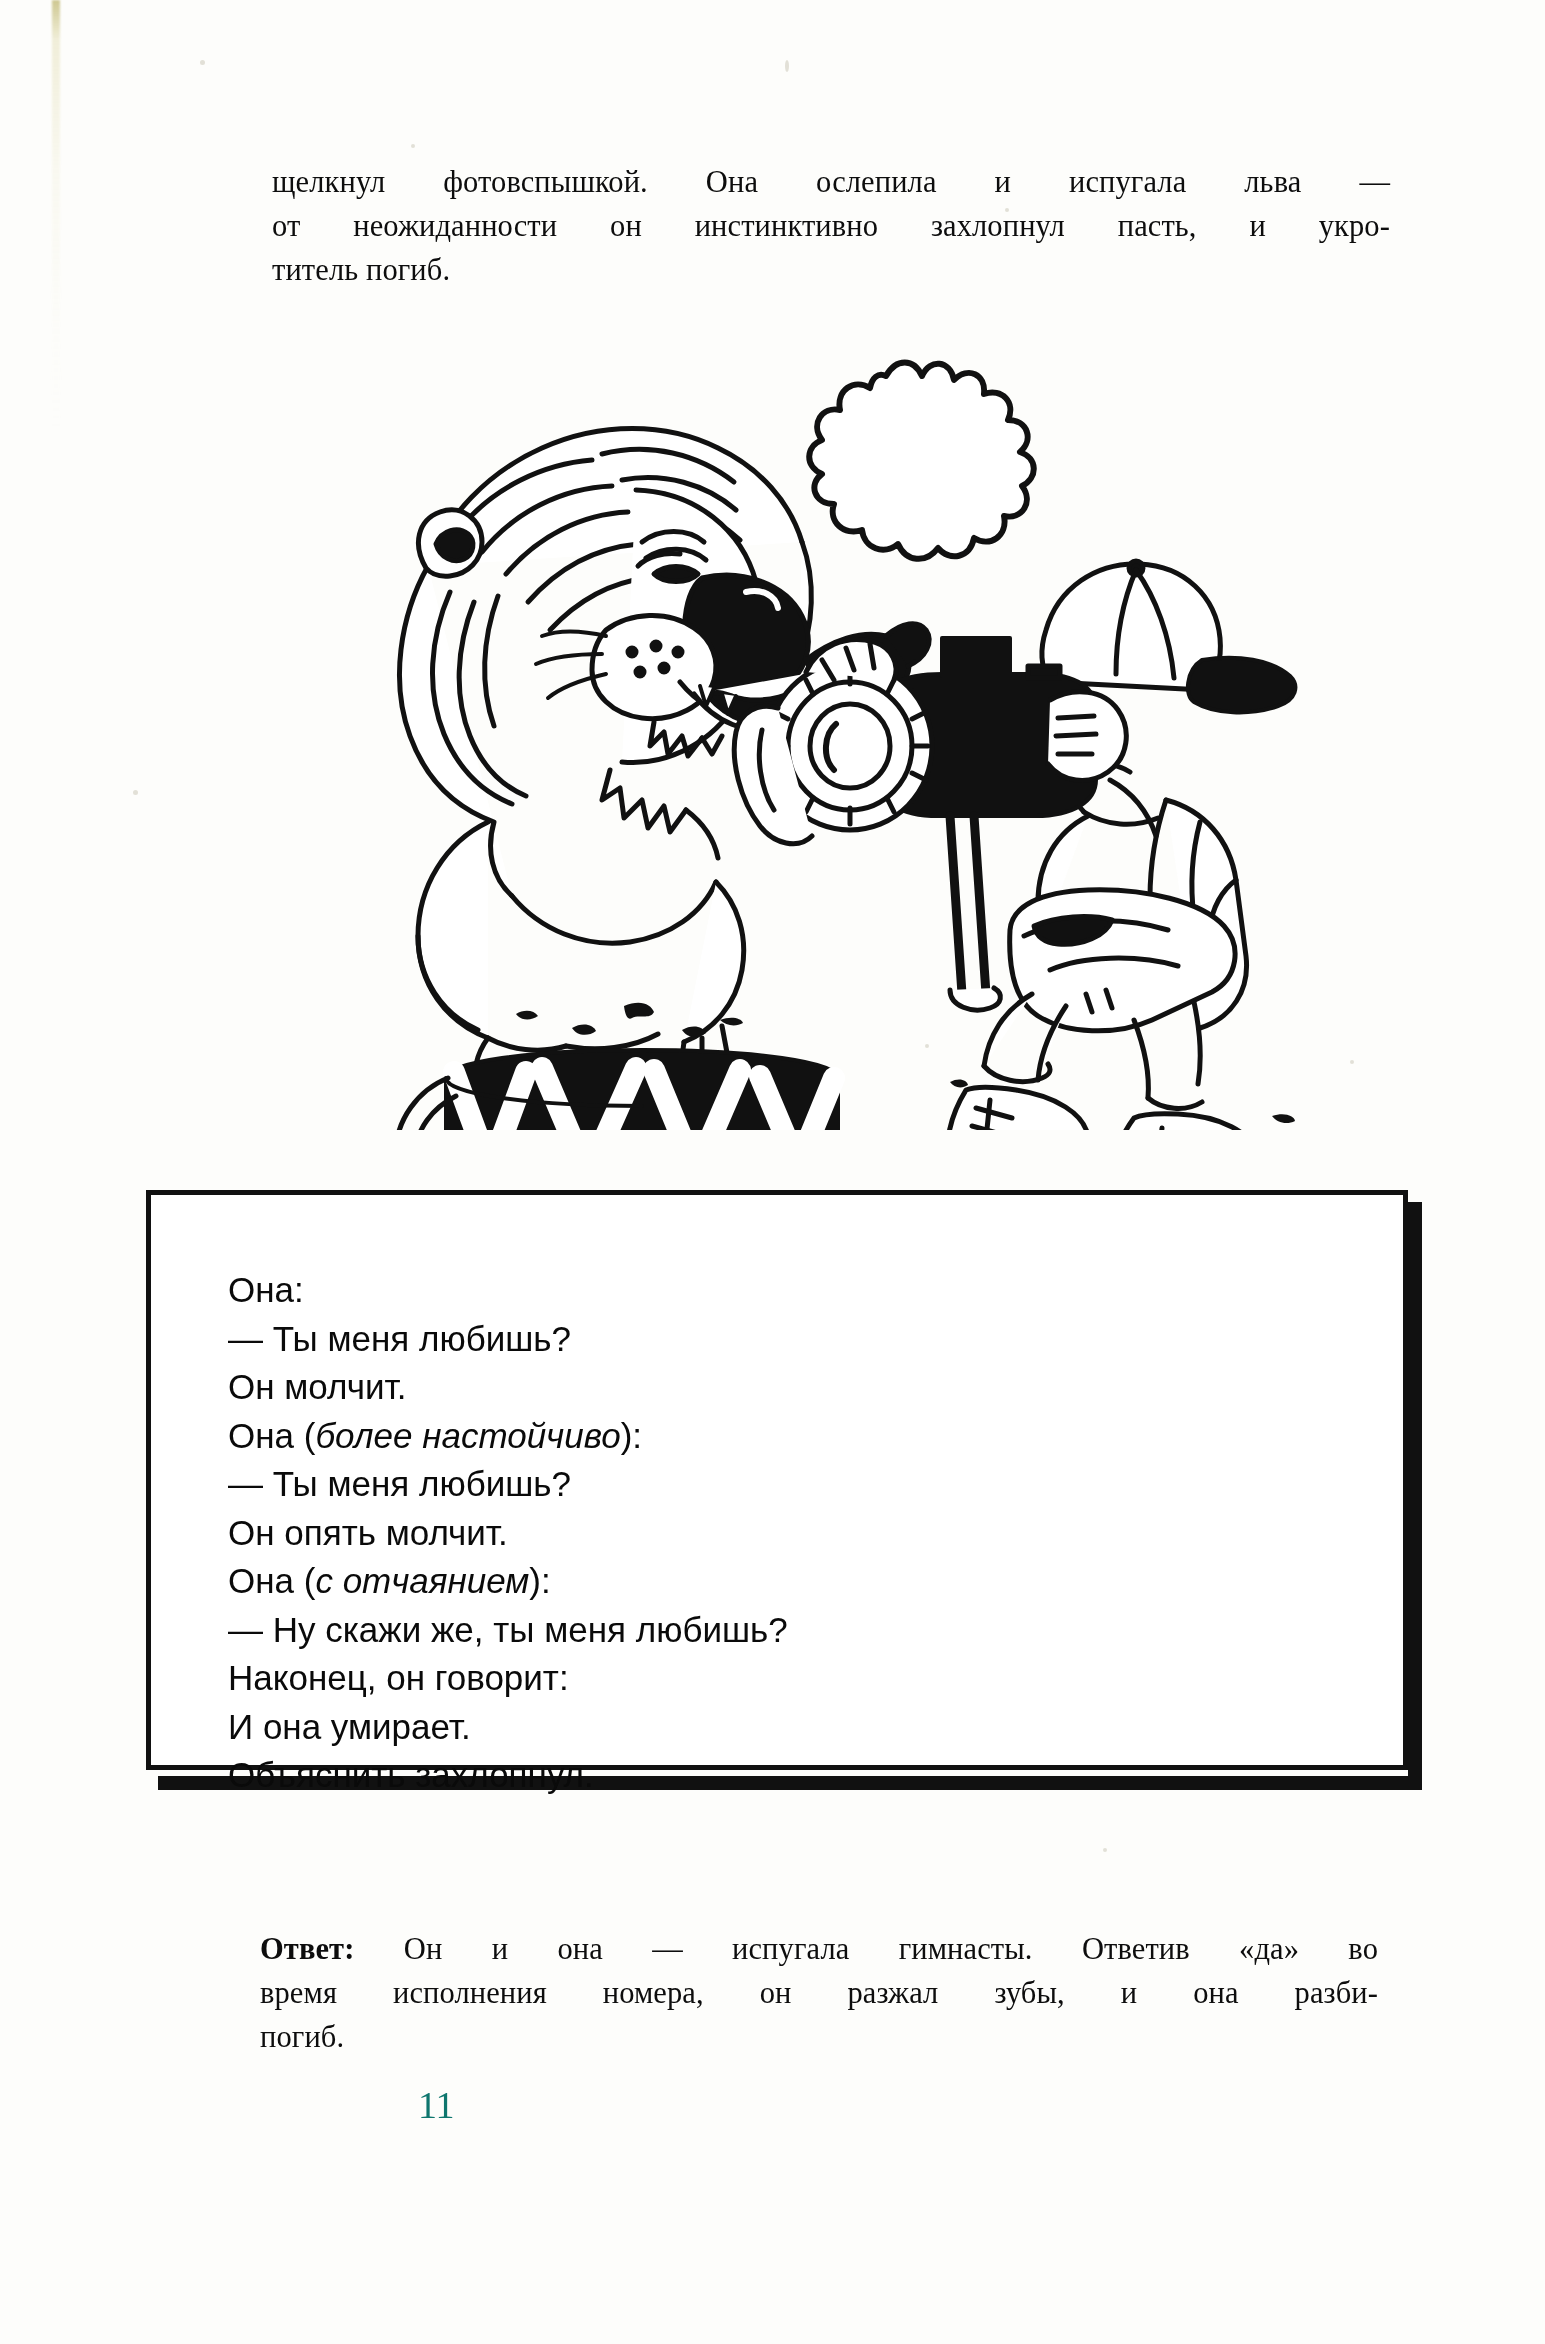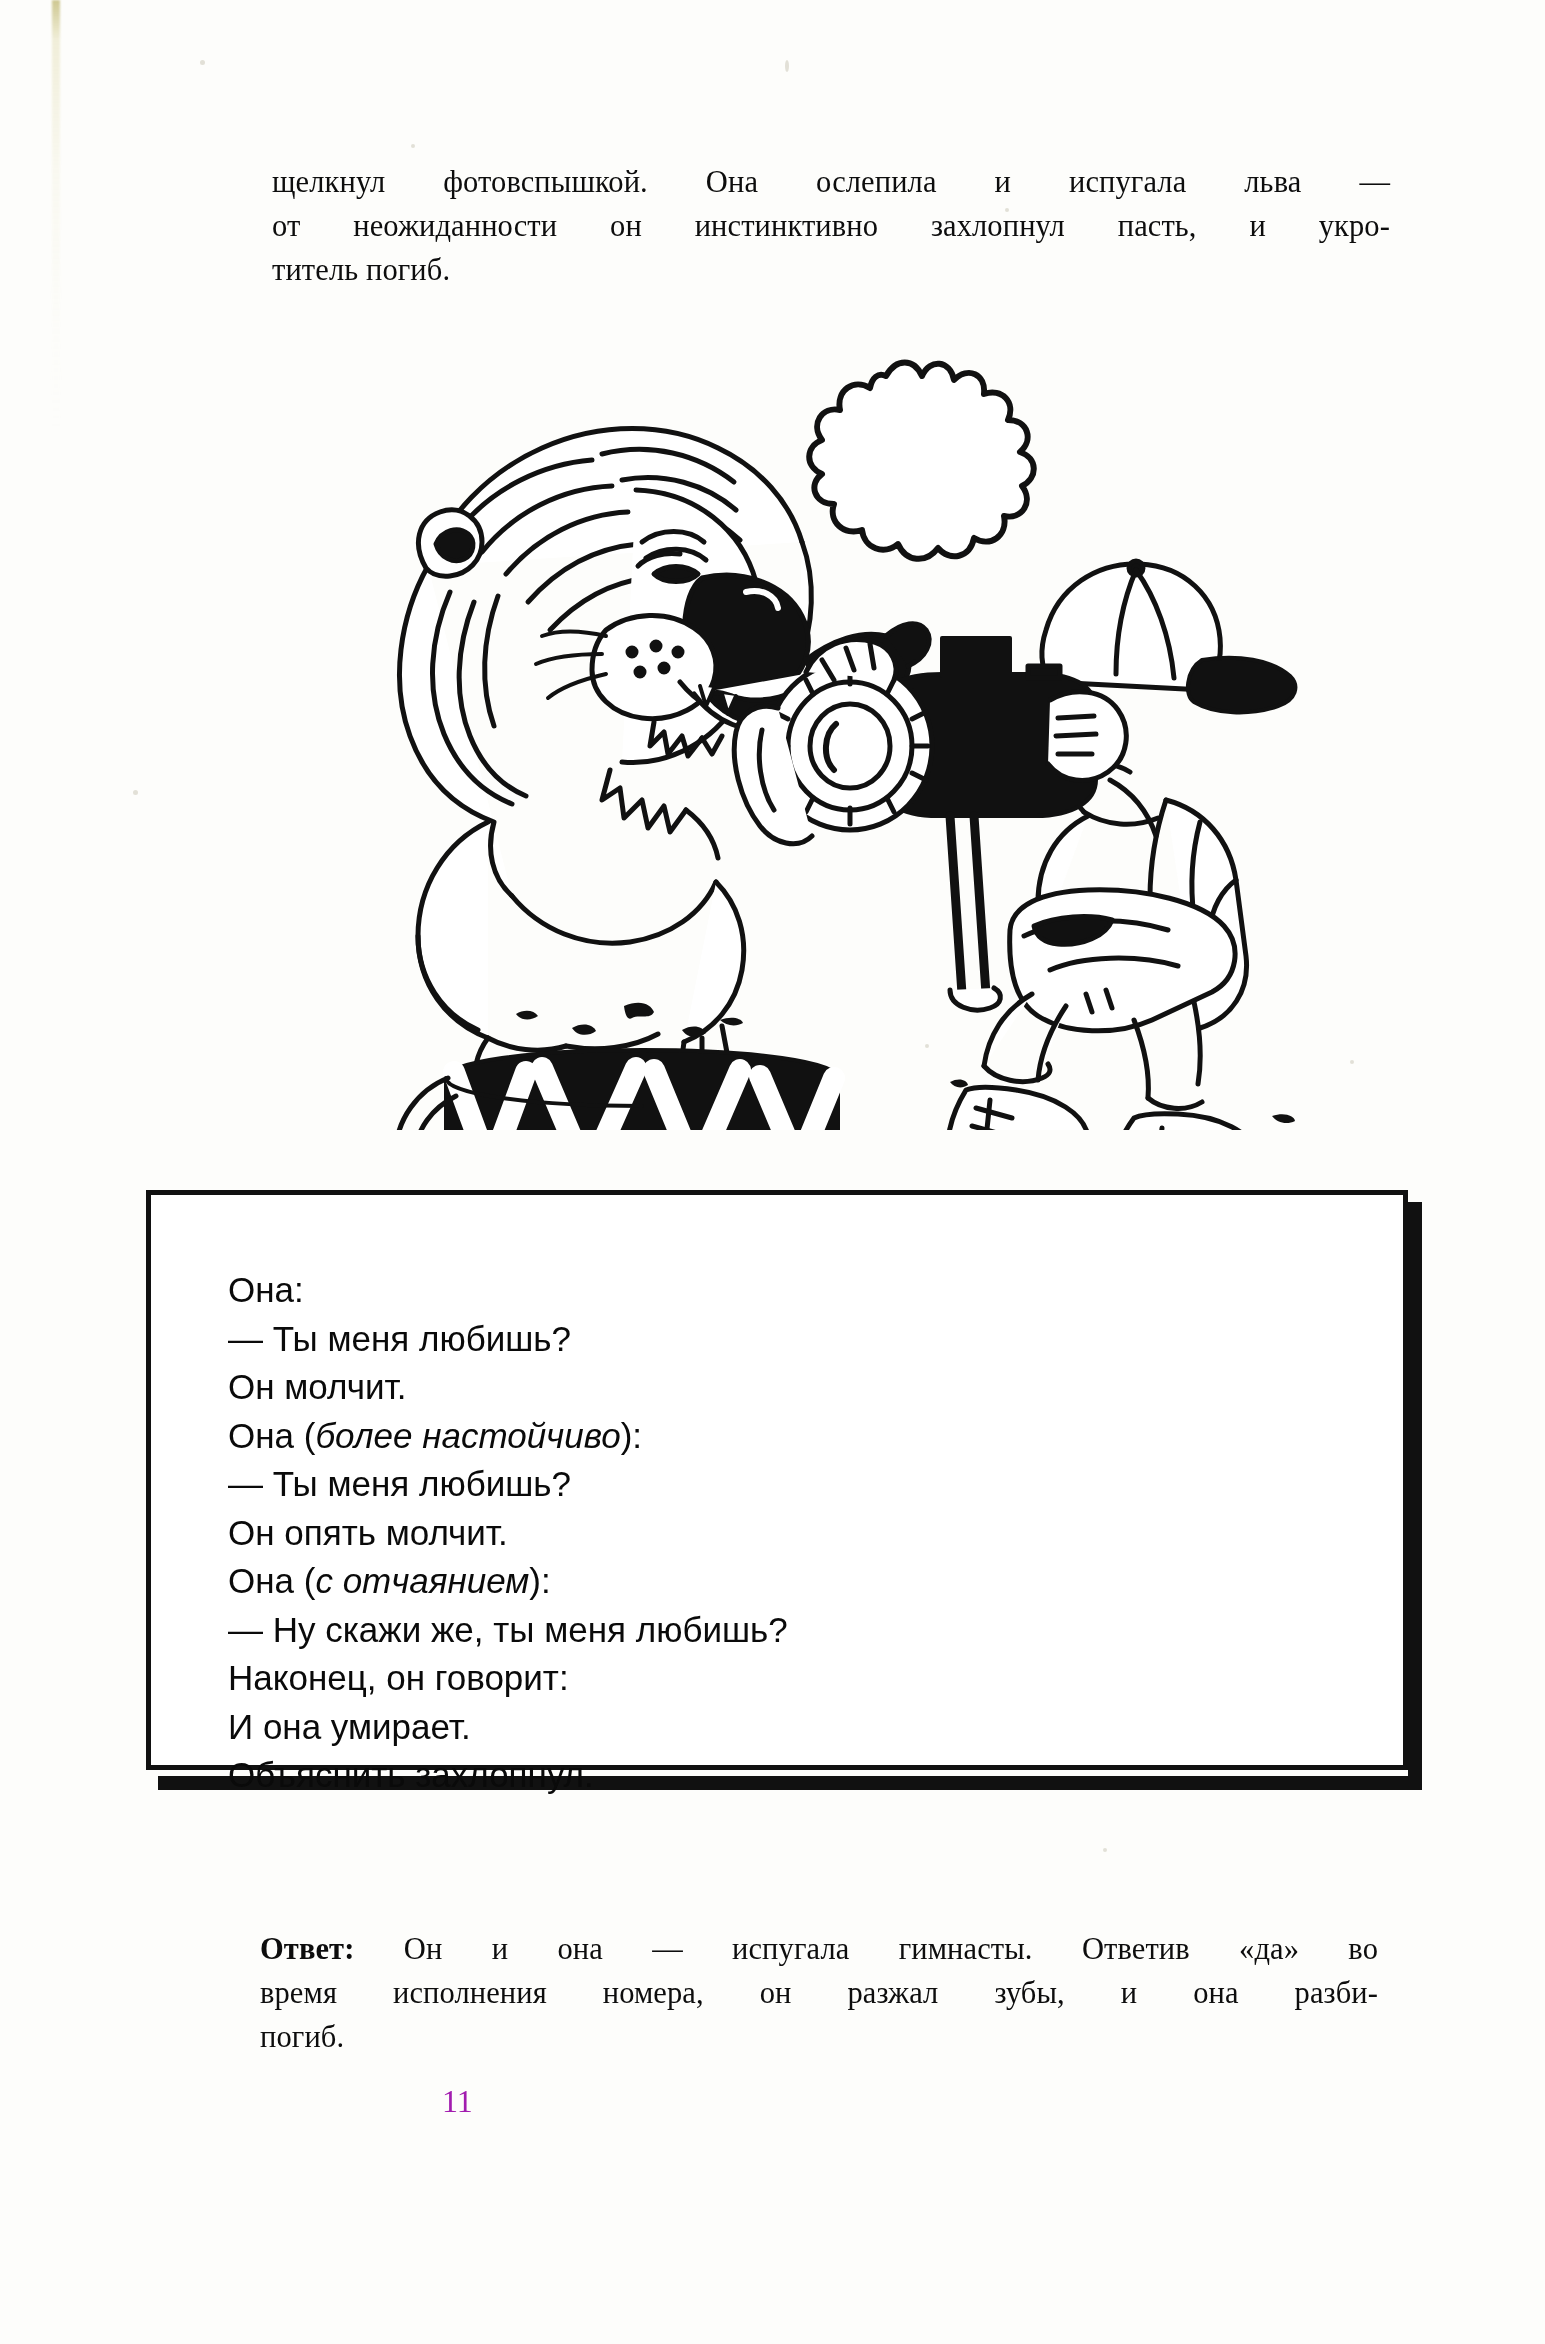--- a/index.html
+++ b/index.html
@@ -72,23 +72,22 @@
     display: flex;
     justify-content: space-between;
   }
   .answer b { font-weight: bold; }
 
   .page-number {
     position: absolute;
     left: 418px;
     top: 2083px;
     font-family: "Liberation Serif", serif;
-    font-size: 32px;
-    color: #a21caf;
-    margin-left: 24px;
+    font-size: 38px;
+    color: #0f766e;
   }
 
   
   .task-box {
     position: absolute;
     left: 146px;
     top: 1190px;
     width: 1262px;
     height: 580px;
     border: 5px solid #111111;

